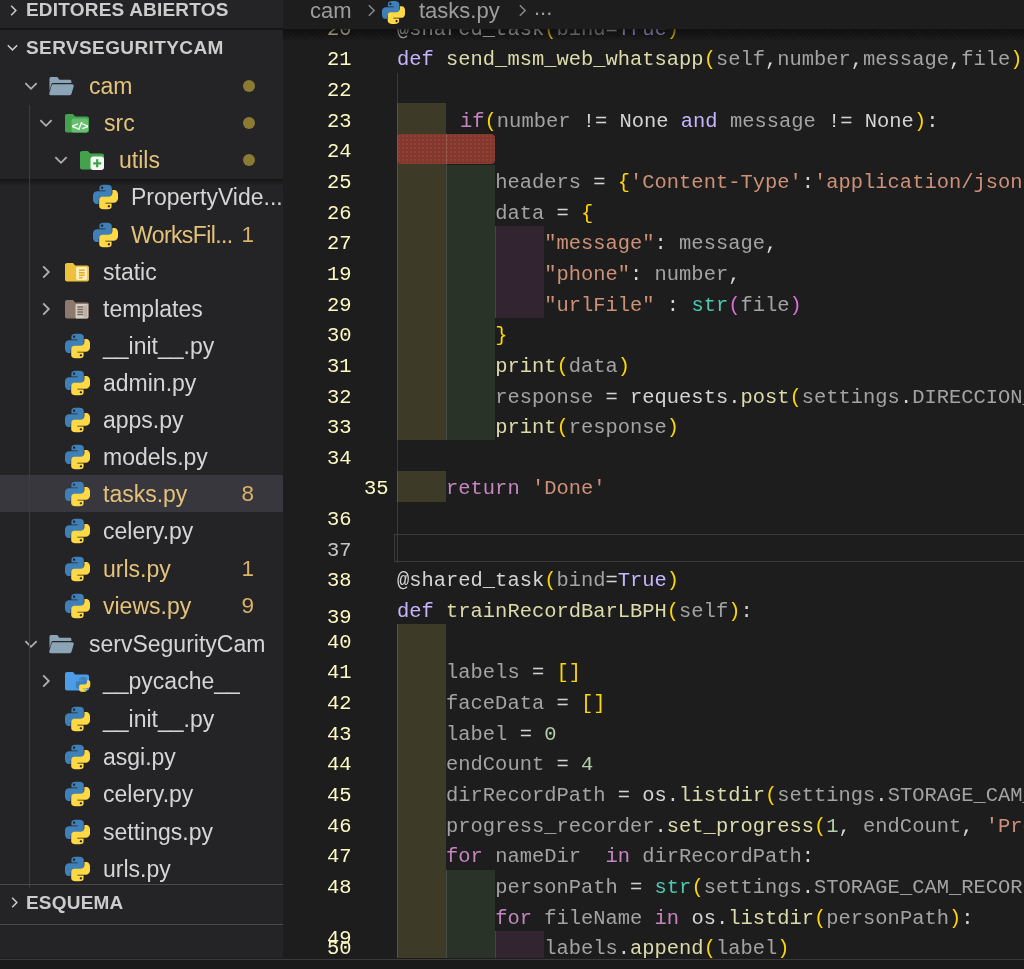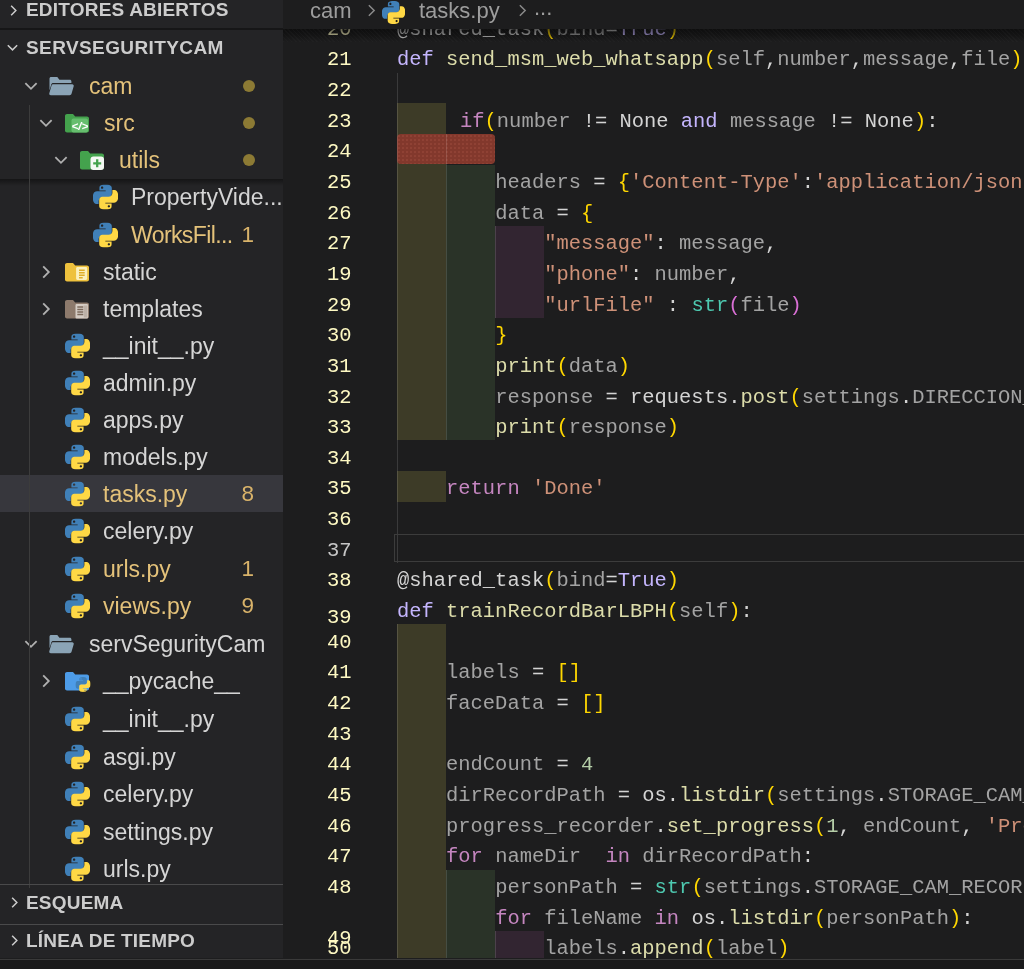--- a/index.html
+++ b/index.html
@@ -242,28 +242,20 @@
 <div class="sep" style="top:883.8px;background:#4a4a4b;"></div>
 <div class="row" style="top:883.9px;height:37.3px;">
       <span style="flex:0 0 7px"></span>
       <svg class="chev" width="15" height="15" viewBox="0 0 16 16">
         <path fill="none" stroke="#cccccc" stroke-width="1.6" d="M5.5 3 10.5 8 5.5 13"></path>
       </svg>
       <span style="flex:0 0 4px"></span>
       <span class="hdr">ESQUEMA</span>
     </div>
 <div class="sep" style="top:923.8px;background:#4a4a4b;"></div>
-<div class="row" style="top:921.9px;height:37.3px;">
-      <span style="flex:0 0 7px"></span>
-      <svg class="chev" width="15" height="15" viewBox="0 0 16 16">
-        <path fill="none" stroke="#cccccc" stroke-width="1.6" d="M5.5 3 10.5 8 5.5 13"></path>
-      </svg>
-      <span style="flex:0 0 4px"></span>
-      <span class="hdr">LÍNEA DE TIEMPO</span>
-    </div>
   </div>
 <div id="ed">
     <div class="blk b1" style="top:103.3px;height:337.1px;"></div>
 <div class="blk b1" style="top:471.1px;height:30.6px;"></div>
 <div class="blk b1" style="top:624.3px;height:333.7px;"></div>
 <div class="blk b2" style="top:164.6px;height:275.8px;"></div>
 <div class="blk b2" style="top:869.5px;height:88.5px;"></div>
 <div class="blk b3" style="top:225.9px;height:92.0px;"></div>
 <div class="blk b3" style="top:930.8px;height:27.2px;"></div>
 <div class="abs" style="left:113.5px;top:134.4px;width:98.2px;height:29.6px;background:radial-gradient(rgba(255,150,120,0.10) 1px,rgba(0,0,0,0) 1.3px) 0 0/4px 4px,#82382c;border-radius:4px;"></div>
@@ -294,34 +286,35 @@
 <div class="cl" style="top:290.57px;">            <span class="s">"urlFile"</span> <span class="w">:</span> <span class="t">str</span><span class="g2">(</span><span class="v">file</span><span class="g2">)</span></div>
 <div class="ln" style="top:321.22px;">30</div>
 <div class="cl" style="top:321.22px;">        <span class="g1">}</span></div>
 <div class="ln" style="top:351.87px;">31</div>
 <div class="cl" style="top:351.87px;">        <span class="f">print</span><span class="g1">(</span><span class="v">data</span><span class="g1">)</span></div>
 <div class="ln" style="top:382.52px;">32</div>
 <div class="cl" style="top:382.52px;">        <span class="v">response</span> <span class="w">=</span> <span class="w">requests.</span><span class="f">post</span><span class="g1">(</span><span class="v">settings</span><span class="w">.</span><span class="v">DIRECCION_SER</span></div>
 <div class="ln" style="top:413.17px;">33</div>
 <div class="cl" style="top:413.17px;">        <span class="f">print</span><span class="g1">(</span><span class="v">response</span><span class="g1">)</span></div>
 <div class="ln" style="top:443.82px;">34</div>
-<div class="ln" style="top:474.47px;">35</div>
+<div class="ln" style="top:474.47px;padding-left:37px;">35</div>
 <div class="cl" style="top:474.47px;">    <span class="k">return</span> <span class="s">'Done'</span></div>
 <div class="ln" style="top:505.12px;">36</div>
 <div class="ln" style="top:535.77px;color:#c6c6c6;">37</div>
 <div class="ln" style="top:566.42px;">38</div>
 <div class="cl" style="top:566.42px;"><span class="w">@shared_task</span><span class="g1">(</span><span class="v">bind</span><span class="w">=</span><span class="b">True</span><span class="g1">)</span></div>
 <div class="ln" style="top:603px;">39</div>
 <div class="cl" style="top:597.07px;"><span class="b">def</span> <span class="f">trainRecordBarLBPH</span><span class="g1">(</span><span class="v">self</span><span class="g1">)</span><span class="w">:</span></div>
 <div class="ln" style="top:627.72px;">40</div>
 <div class="ln" style="top:658.37px;">41</div>
 <div class="cl" style="top:658.37px;">    <span class="v">labels</span> <span class="w">=</span> <span class="g1">[]</span></div>
 <div class="ln" style="top:689.02px;">42</div>
 <div class="cl" style="top:689.02px;">    <span class="v">faceData</span> <span class="w">=</span> <span class="g1">[]</span></div>
 <div class="ln" style="top:719.67px;">43</div>
+<div class="cl" style="top:719.67px;">    <span class="v">label</span> <span class="w">=</span> <span class="n">0</span></div>
 <div class="ln" style="top:750.32px;">44</div>
 <div class="cl" style="top:750.32px;">    <span class="v">endCount</span> <span class="w">=</span> <span class="n">4</span></div>
 <div class="ln" style="top:780.97px;">45</div>
 <div class="cl" style="top:780.97px;">    <span class="v">dirRecordPath</span> <span class="w">=</span> <span class="w">os.</span><span class="f">listdir</span><span class="g1">(</span><span class="v">settings</span><span class="w">.</span><span class="v">STORAGE_CAM_R</span></div>
 <div class="ln" style="top:811.62px;">46</div>
 <div class="cl" style="top:811.62px;">    <span class="v">progress_recorder</span><span class="w">.</span><span class="f">set_progress</span><span class="g1">(</span><span class="n">1</span><span class="w">,</span> <span class="v">endCount</span><span class="w">,</span> <span class="s">'Proce</span></div>
 <div class="ln" style="top:842.27px;">47</div>
 <div class="cl" style="top:842.27px;">    <span class="k">for</span> <span class="v">nameDir</span>  <span class="k">in</span> <span class="v">dirRecordPath</span><span class="w">:</span></div>
 <div class="ln" style="top:872.92px;">48</div>
 <div class="cl" style="top:872.92px;">        <span class="v">personPath</span> <span class="w">=</span> <span class="t">str</span><span class="g1">(</span><span class="v">settings</span><span class="w">.</span><span class="v">STORAGE_CAM_RECORD</span></div>

